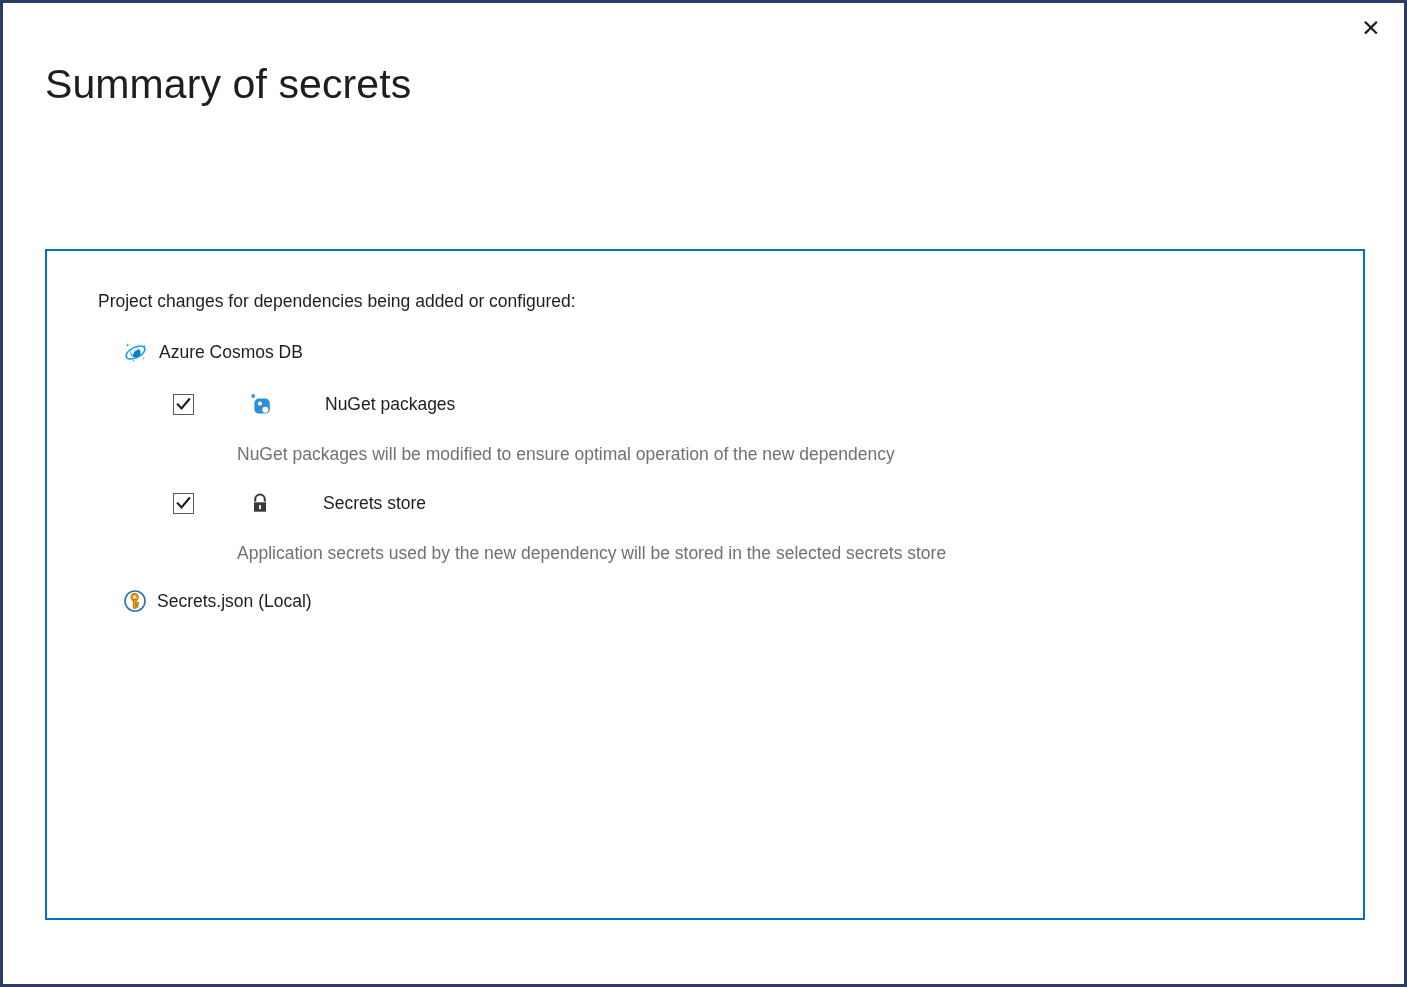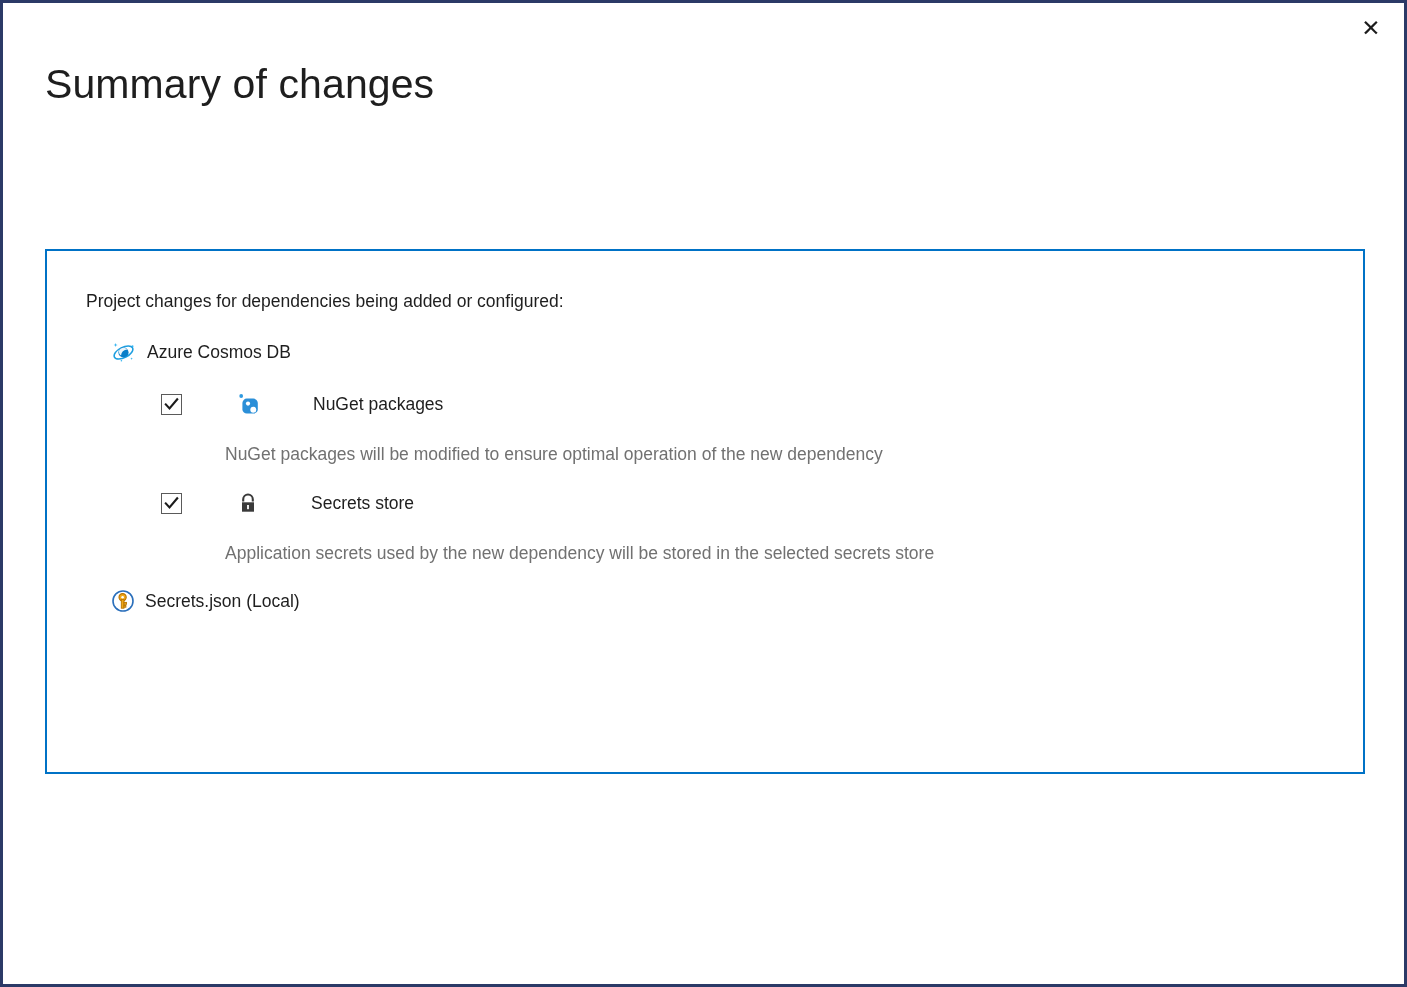--- a/index.html
+++ b/index.html
@@ -68,25 +68,26 @@
   
   .body-area {
     flex: 1 1 auto;
     position: relative;
   }
   .content-panel {
     position: absolute;
     left: 42px;
     top: 142px;
     width: 1320px;
-    height: 525px;
+    height: 671px;
     box-sizing: border-box;
     border: 2px solid #0072c6;
     background: #ffffff;
     overflow: hidden;
+    padding-left: 12px;
   }
 
   .panel-intro {
     margin: 0;
     padding: 39px 0 0 39px;
     font-size: 17.5px;
     line-height: 22px;
     color: #1e1e1e;
   }
 
@@ -218,21 +219,21 @@
 </style>
 </head>
 <body>
 
 <div class="window">
 
   <div class="titlebar">
     <button class="close-button">✕</button>
   </div>
 
-  <h1 class="page-title">Summary of changes</h1>
+  <h1 class="page-title">Summary of secrets</h1>
 
   <div class="body-area">
     <div class="content-panel">
 
       <p class="panel-intro">Project changes for dependencies being added or configured:</p>
 
       <div class="dep-tree">
 
         <div class="dep-group-header">
           <span class="icon icon-cosmos">

